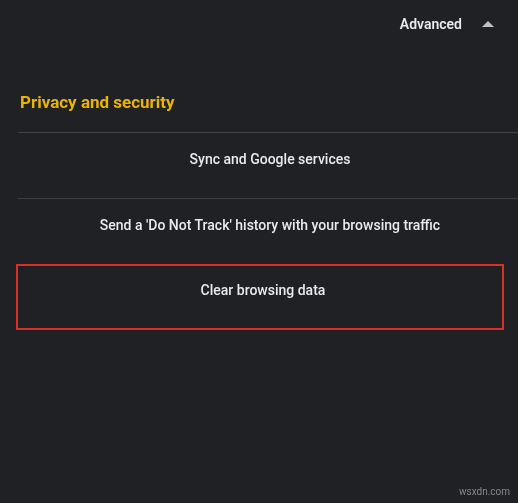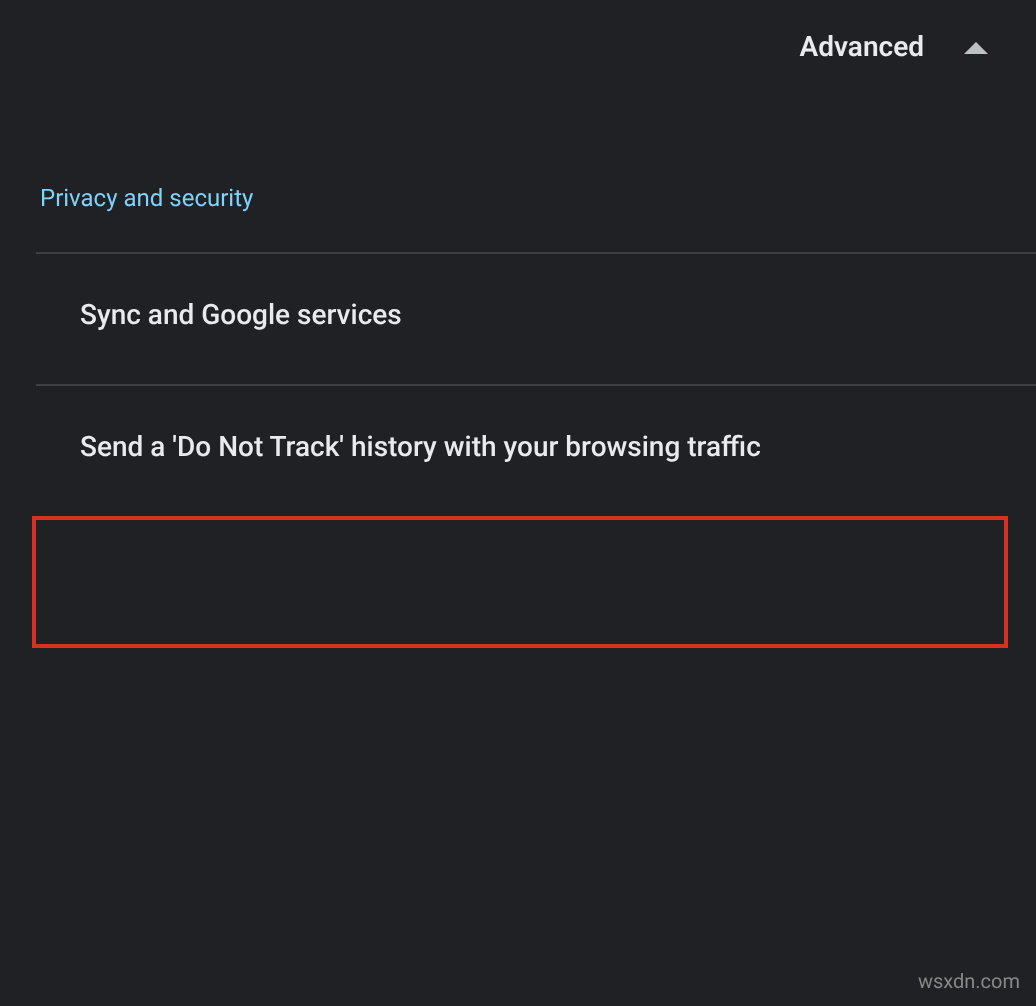--- a/index.html
+++ b/index.html
@@ -31,35 +31,35 @@
     }
     .collapse-icon {
       width: 0;
       height: 0;
       border-left: 6px solid transparent;
       border-right: 6px solid transparent;
       border-bottom: 6px solid #bdc1c6;
       cursor: pointer;
     }
     .section-title {
-      font-size: 12px;
-      font-weight: 400;
-      color: #7dd3fc;
+      font-size: 17px;
+      font-weight: 700;
+      color: #eab308;
       padding: 48px 20px 20px 20px;
     }
     .settings-list {
       padding-left: 18px;
     }
     .settings-item {
       padding: 16px 18px 16px 22px;
       border-top: 1px solid #3c4043;
       cursor: pointer;
       min-height: 66px;
       display: flex;
-      flex-direction: column;
+      flex-direction: row;
       justify-content: center;
     }
     .settings-item:first-child {
       border-top: 1px solid #3c4043;
     }
     .item-title {
       font-size: 14px;
       font-weight: 500;
       color: #e8eaed;
       line-height: 1.5;
@@ -102,17 +102,18 @@
     <div class="item-title">Sync and Google services</div>
   </div>
 
 
   <div class="settings-item">
     <div class="item-title">Send a 'Do Not Track' history with your browsing traffic</div>
   </div>
 
 
   <div class="settings-item highlight-box">
+    <div class="item-title">Clear browsing data</div>
   </div>
 
 </div>
 
 <div class="watermark">wsxdn.com</div>
 
 </body></html>

